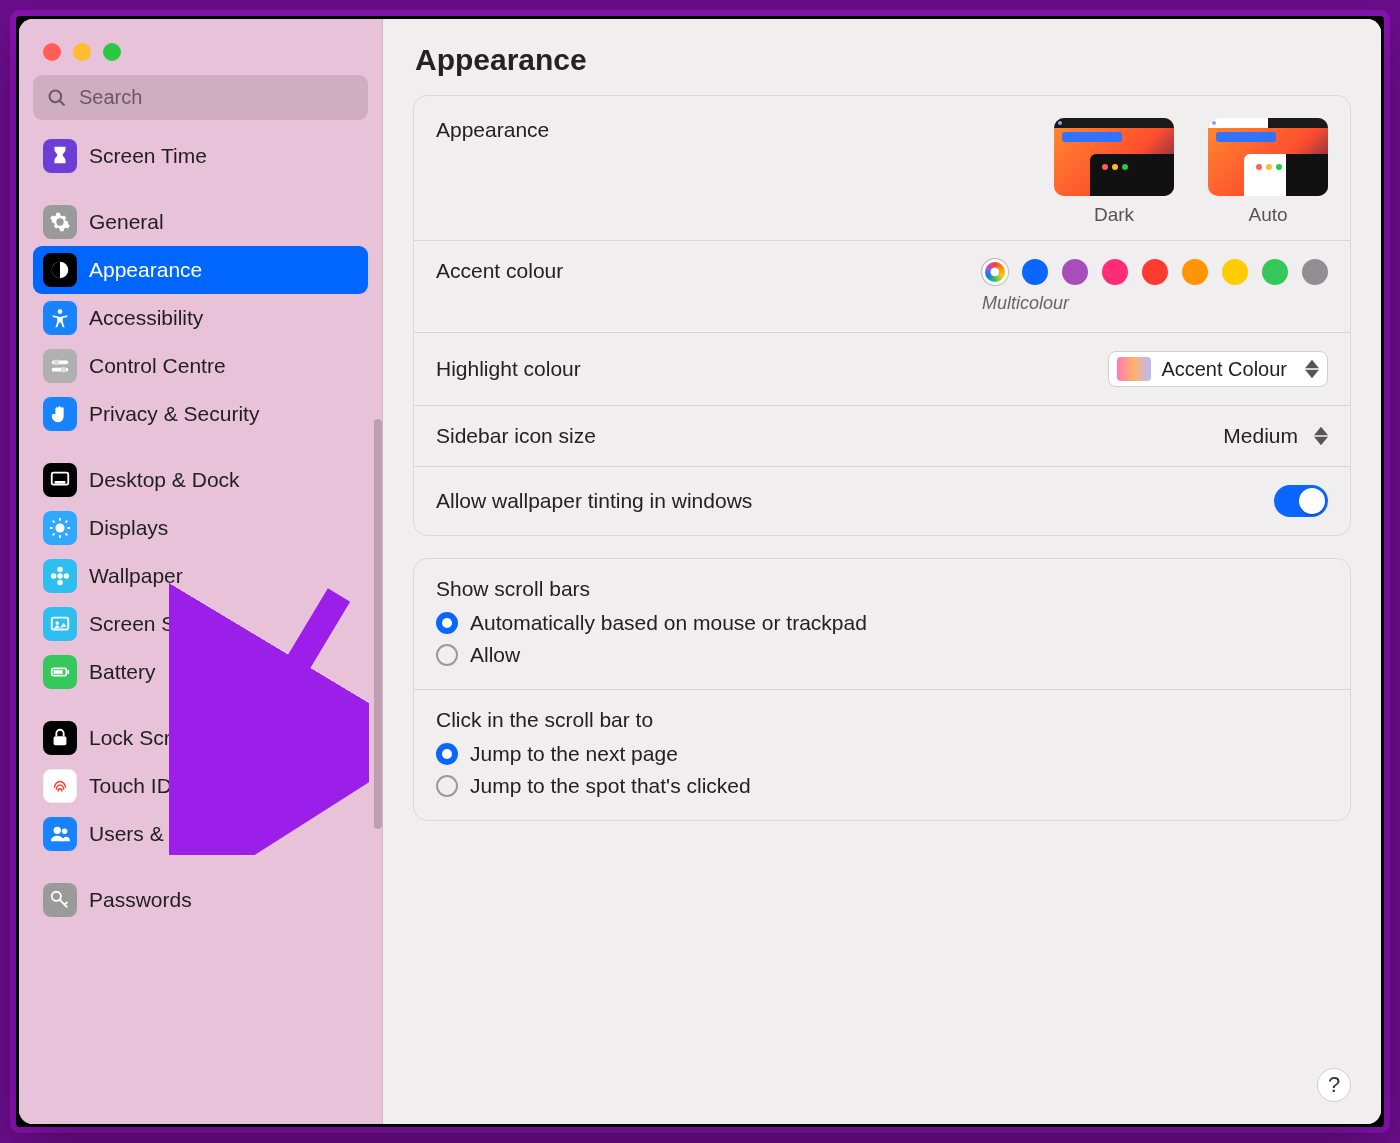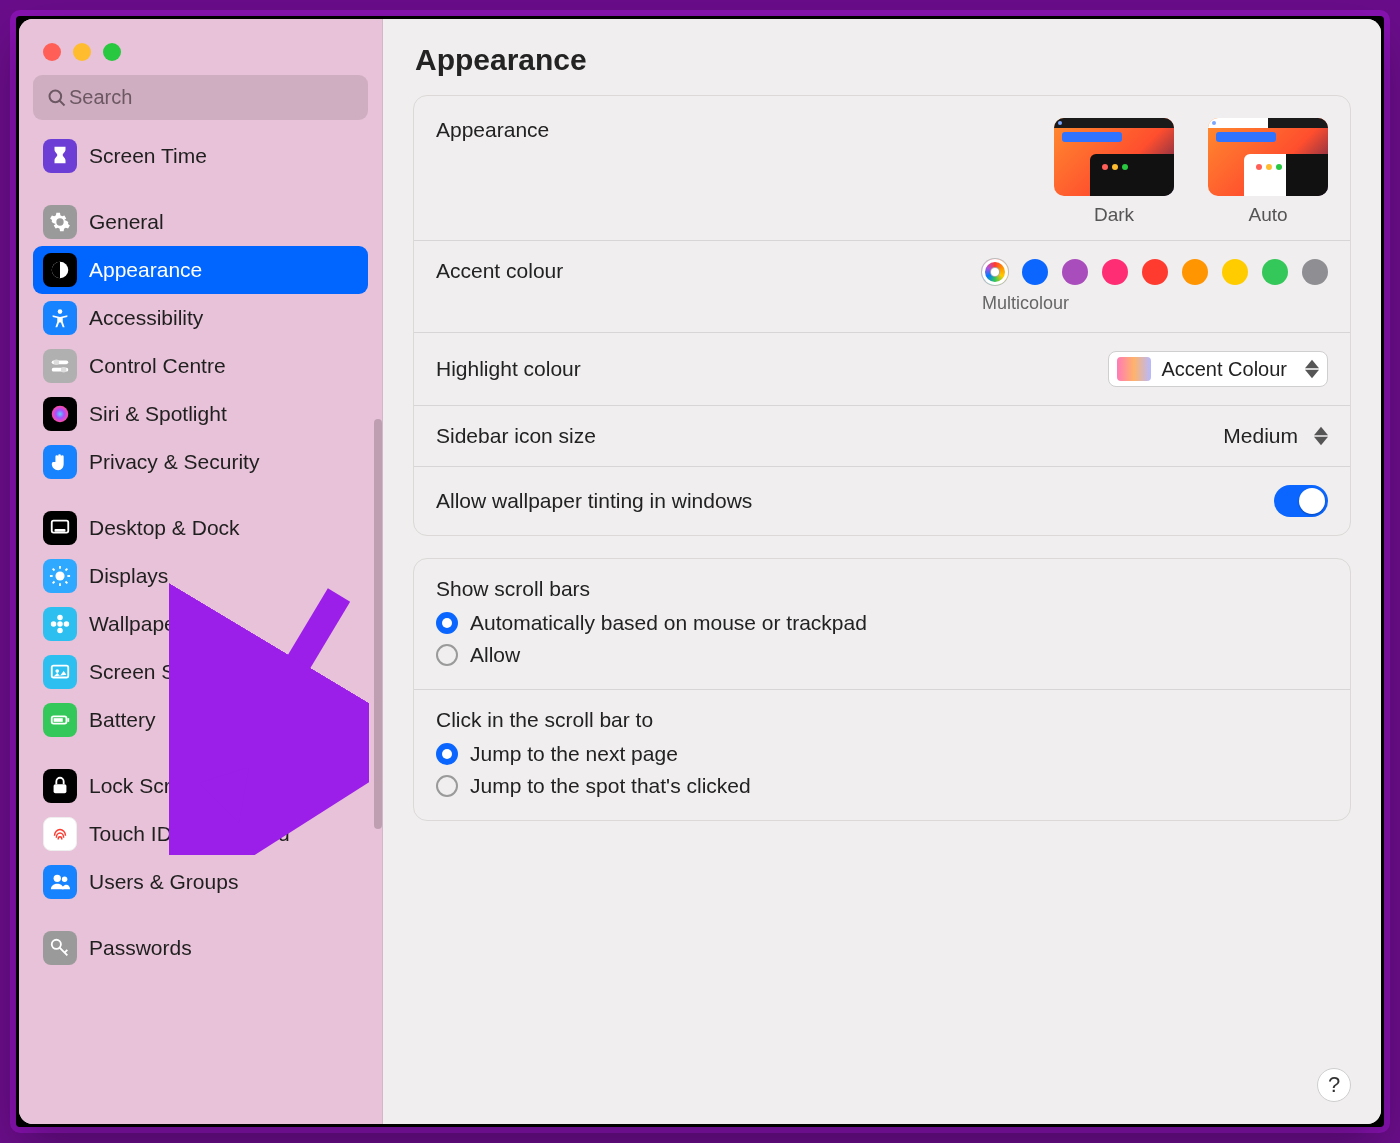--- a/index.html
+++ b/index.html
@@ -62,20 +62,21 @@
   }
   .traffic span {
     width: 18px; height: 18px; border-radius: 50%;
   }
   .traffic .r { background:#ff5f57;}
   .traffic .y { background:#febc2e;}
   .traffic .g { background:#28c840;}
   .search {
     display:flex;
     align-items:center;
+    gap:10px;
     background: rgba(0,0,0,0.10);
     border-radius: 9px;
     padding: 10px 14px;
     margin-bottom: 12px;
   }
   .search input {
     background: transparent;
     border: none;
     outline: none;
     font-size: 20px;
@@ -217,20 +218,21 @@
   .theme.auto .menubar{
     background:linear-gradient(90deg,#fff 0 50%, #1a1a1a 50% 100%);
   }
   
   .accents {
     display:flex;
     flex-direction:column;
     gap:8px;
     align-items:flex-start;
     margin-left:auto;
+    font-style:italic;
   }
   .swatches {
     display:flex;
     gap:14px;
   }
   .swatch {
     width:26px;height:26px;border-radius:50%;
     cursor:pointer;
   }
   .swatch.multi{
@@ -369,35 +371,20 @@
             <svg viewBox="0 0 24 24" fill="#fff">
                   <rect x="3" y="6" width="18" height="4" rx="2"></rect>
                   <rect x="3" y="14" width="18" height="4" rx="2"></rect>
                   <circle cx="8" cy="8" r="3" fill="#ddd"></circle>
                   <circle cx="16" cy="16" r="3" fill="#ddd"></circle>
                 </svg>
           </div>
           <span>Control Centre</span>
         </div>
 
-        <div class="item">
-          <div class="icon-box ic-siri">
-            <svg viewBox="0 0 24 24">
-                  <circle cx="12" cy="12" r="9" fill="url(#sg)"></circle>
-                  <defs>
-                    <radialGradient id="sg">
-                      <stop offset="0%" stop-color="#5ad1ff"></stop>
-                      <stop offset="50%" stop-color="#a94dff"></stop>
-                      <stop offset="100%" stop-color="#ff4da6"></stop>
-                    </radialGradient>
-                  </defs>
-                </svg>
-          </div>
-          <span>Siri &amp; Spotlight</span>
-        </div>
 
         <div class="item">
           <div class="icon-box ic-privacy">
             <svg viewBox="0 0 24 24" fill="#fff">
                   <path d="M7 12V6a1.5 1.5 0 113 0v5V5a1.5 1.5 0 113 0v6V6a1.5 1.5 0 113 0v8c0 4-2 7-6 7s-7-3-7-7l1-2z"></path>
                 </svg>
           </div>
           <span>Privacy &amp; Security</span>
         </div>
 

